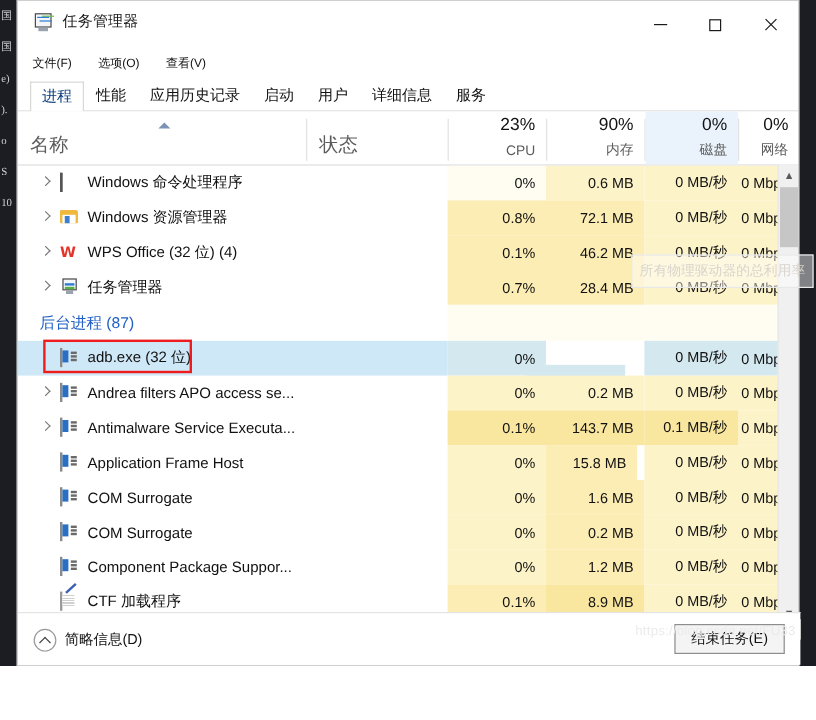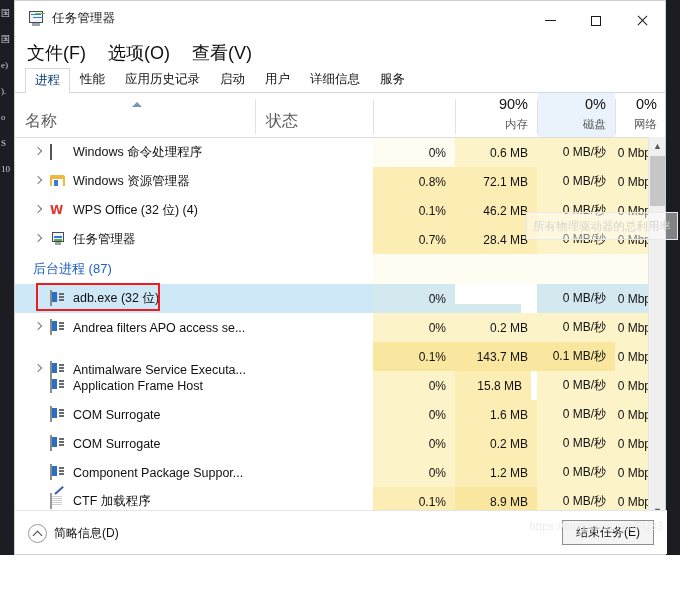--- a/index.html
+++ b/index.html
@@ -40,21 +40,21 @@
            font-size:13px;color:#1a1a1a;cursor:default;}
   .glyph-min{display:block;width:11px;height:1px;background:#1a1a1a;}
   .glyph-max{display:block;width:10px;height:10px;border:1px solid #1a1a1a;box-sizing:border-box;}
   .glyph-close{display:block;width:12px;height:12px;position:relative;}
   .glyph-close:before,.glyph-close:after{content:"";position:absolute;left:0;top:5.5px;width:13px;height:1.2px;background:#1a1a1a;}
   .glyph-close:before{transform:rotate(45deg);}
   .glyph-close:after{transform:rotate(-45deg);}
 
   
   .menubar{height:25px;display:flex;align-items:center;padding-left:12px;gap:22px;background:#fff;}
-  .menu-item{font-size:18px;color:#101010;cursor:default;}
+  .menu-item{font-size:10px;color:#101010;cursor:default;}
 
   
   .tabstrip{height:27px;display:flex;align-items:flex-end;padding-left:10px;
             border-bottom:1px solid #d8d8d8;background:#fff;}
   .tab{font-size:12.5px;color:#111;padding:3px 9px 5px 9px;border:1px solid transparent;
        border-bottom:none;cursor:default;line-height:16px;}
   .tab.active{background:#ffffff;border-color:#d8d8d8;position:relative;top:1px;color:#0b3c7a;}
 
   
   .listwrap{position:relative;height:440px;background:#fff;}
@@ -222,20 +222,24 @@
         <div class="hdr-cell" style="left:0;width:240px;">
           <span class="nm-l">名称</span>
         </div>
         <div class="hdr-sep" style="left:240px;"></div>
 
         <div class="hdr-cell" style="left:241px;width:117px;">
           <span class="nm-l">状态</span>
         </div>
         <div class="hdr-sep" style="left:358px;"></div>
 
+        <div class="hdr-cell" style="left:359px;width:81px;">
+          <span class="pct">23%</span>
+          <span class="nm">CPU</span>
+        </div>
         <div class="hdr-sep" style="left:440px;"></div>
 
         <div class="hdr-cell" style="left:441px;width:81px;">
           <span class="pct">90%</span>
           <span class="nm">内存</span>
         </div>
         <div class="hdr-sep" style="left:522px;"></div>
 
         <div class="hdr-cell sorted" style="left:523px;width:77px;">
           <span class="pct">0%</span>
@@ -324,21 +328,21 @@
             <span class="picon"><span class="ic-generic"></span></span>
             <span class="pname">Andrea filters APO access se...</span>
           </div>
           <div class="cell num h1" style="left:358px;width:82px;">0%</div>
           <div class="cell num h1" style="left:440px;width:82px;">0.2 MB</div>
           <div class="cell num h1" style="left:522px;width:78px;">0 MB/秒</div>
           <div class="cell num h1" style="left:600px;width:51px;">0 Mbps</div>
         </div>
 
         <div class="row">
-          <div class="cell nm" style="left:0;width:358px;margin-top:13px;">
+          <div class="cell nm" style="left:0;width:358px;">
             <span class="chev"></span>
             <span class="picon"><span class="ic-generic"></span></span>
             <span class="pname">Antimalware Service Executa...</span>
           </div>
           <div class="cell num h3" style="left:358px;width:82px;">0.1%</div>
           <div class="cell num h3" style="left:440px;width:82px;">143.7 MB</div>
           <div class="cell num h3" style="left:522px;width:78px;">0.1 MB/秒</div>
           <div class="cell num h1" style="left:600px;width:51px;">0 Mbps</div>
         </div>
 

